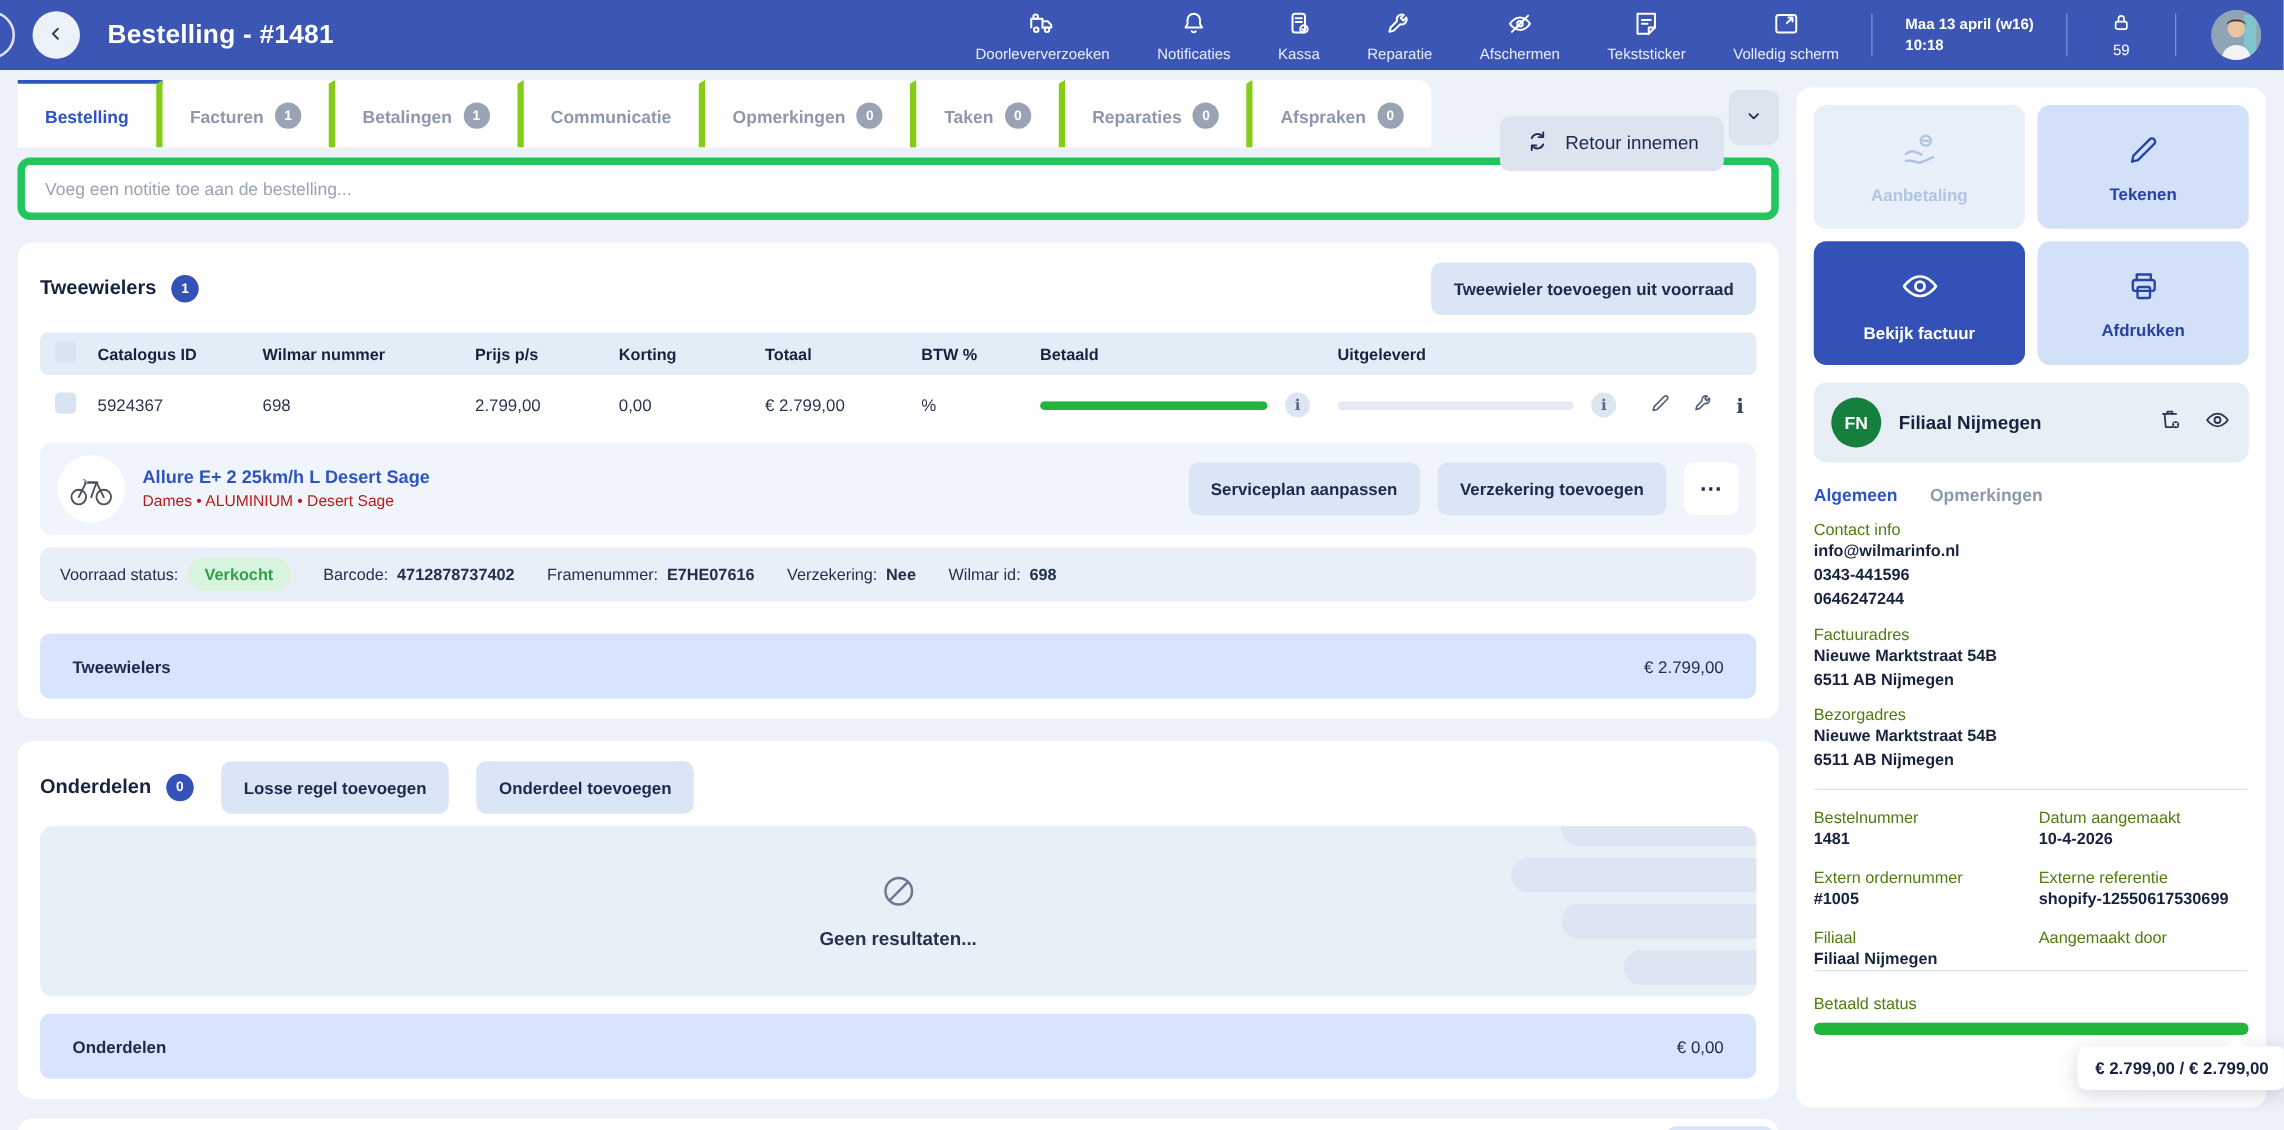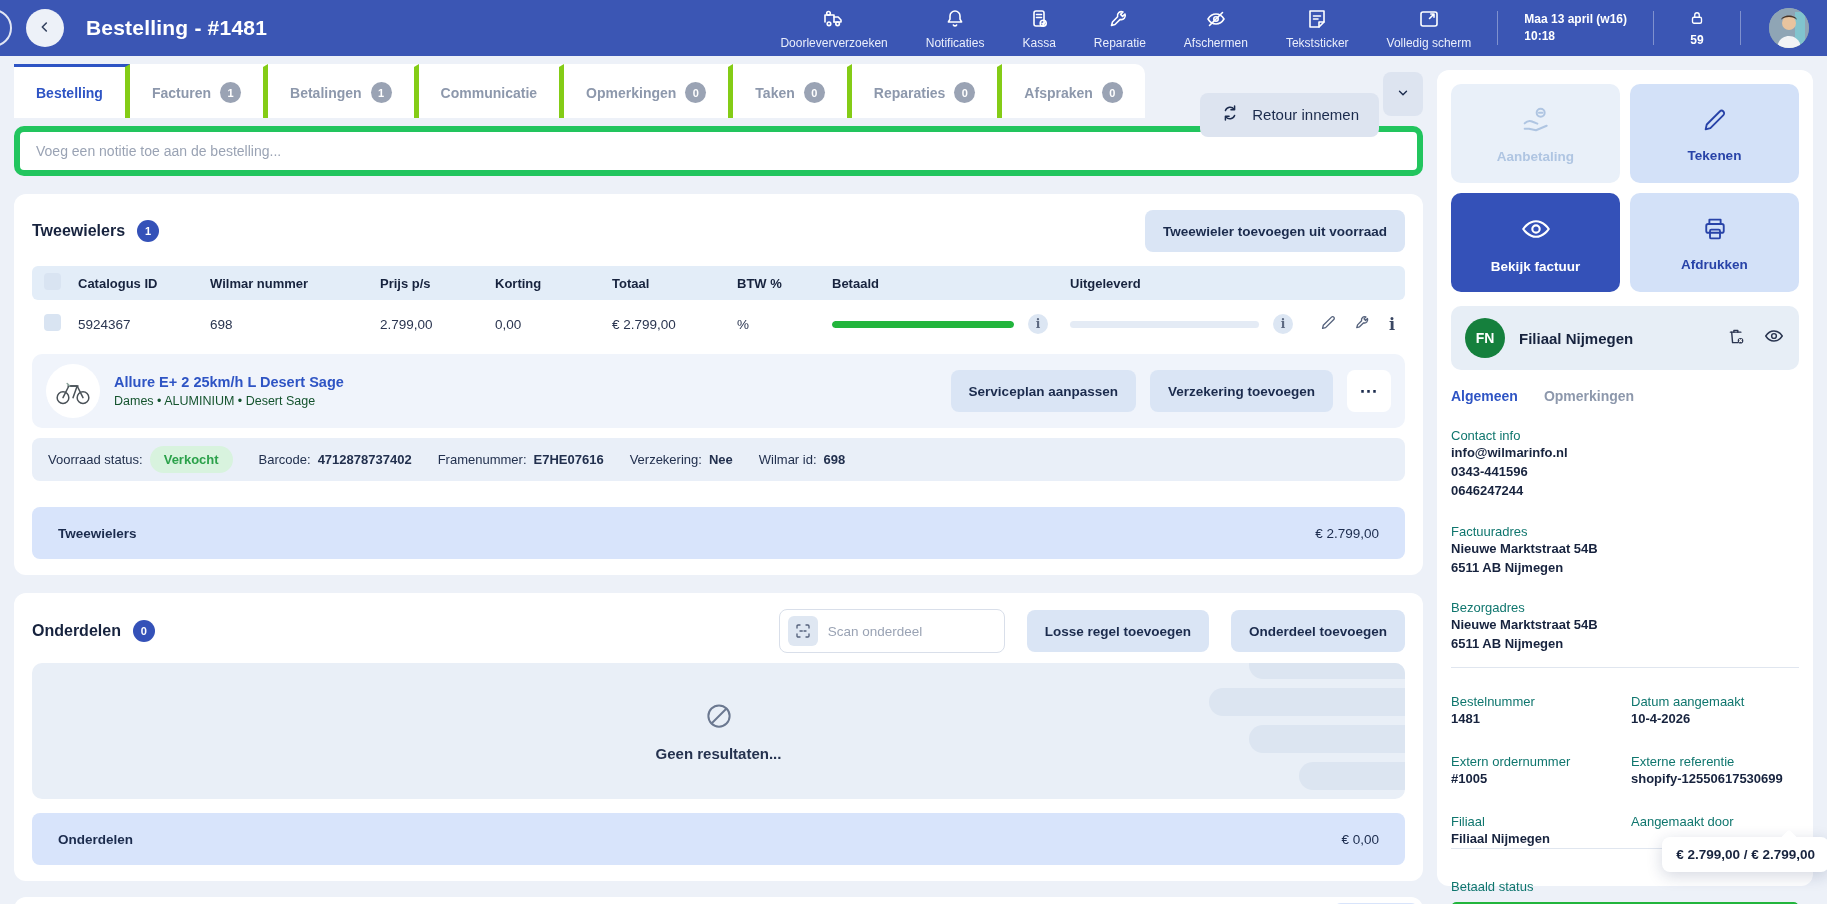--- a/index.html
+++ b/index.html
@@ -11,21 +11,21 @@
   
   .topbar { position:relative; height:56px; background:#3B56B4; display:flex; align-items:center; padding:0 18px 0 0; color:#fff; }
   .edge-circle { position:absolute; left:-26px; top:9px; width:38px; height:38px; border-radius:50%; border:2px solid rgba(255,255,255,.85); }
   .back-btn { width:38px; height:38px; border-radius:50%; background:#EDF1F8; color:#33415E; display:flex; align-items:center; justify-content:center; margin-left:26px; flex:none; }
   .topbar h1 { font-size:21px; font-weight:bold; margin-left:22px; letter-spacing:.2px; white-space:nowrap; }
   .topnav { display:flex; align-items:flex-start; gap:38px; margin-left:auto; padding-right:26px; }
   .nav-item { display:flex; flex-direction:column; align-items:center; gap:5px; font-size:12px; color:#EAEEFB; white-space:nowrap; }
   .nav-ico svg { display:block; }
   .tb-divider { width:1px; height:34px; background:rgba(255,255,255,.35); flex:none; }
   .datetime { font-size:12px; line-height:1.45; padding:0 26px; white-space:nowrap; font-weight:bold; }
-  .lock-widget { display:flex; flex-direction:column; align-items:center; gap:3px; font-size:12px; font-weight:bold; padding:0 34px; }
+  .lock-widget { display:flex; flex-direction:column; align-items:center; gap:3px; font-size:12px; font-weight:normal; padding:0 34px; }
   .avatar { width:40px; height:40px; border-radius:50%; margin-left:28px; background:linear-gradient(160deg,#9fb6c6,#5d7486); overflow:hidden; flex:none; position:relative; }
   .avatar svg { display:block; }
 
   
   .content { display:flex; align-items:flex-start; height:848px; }
   .main { flex:1; min-width:0; padding:8px 0 0 14px; }
   .sidebar { width:376px; flex:none; margin:14px 14px 0 14px; background:#fff; border-radius:12px; padding:14px 14px 16px; height:816px; display:flex; flex-direction:column; position:relative; }
 
   
   .tabs-row { display:flex; align-items:stretch; height:54px; }
@@ -61,21 +61,21 @@
   .pfill { display:block; height:100%; border-radius:4px; background:#22B53C; }
   .info-dot { width:20px; height:20px; border-radius:50%; background:#DCE6F3; color:#5B6880; font-size:12px; font-weight:bold; font-family:"DejaVu Serif",serif; display:flex; align-items:center; justify-content:center; flex:none; }
   .row-actions { display:flex; align-items:center; gap:16px; justify-content:flex-end; padding-right:10px; color:#55627C; }
   .serif-i { font-family:"DejaVu Serif",serif; font-weight:bold; font-size:16px; color:#3A4763; }
 
   
   .product-block { margin-top:6px; background:#F0F4FB; border-radius:10px; padding:10px 14px; display:flex; align-items:center; gap:14px; }
   .prod-img { width:54px; height:54px; border-radius:50%; background:#fff; display:flex; align-items:center; justify-content:center; flex:none; }
   .prod-text { min-width:0; }
   .prod-name { display:block; color:#2E54C4; font-weight:bold; font-size:14.5px; text-decoration:none; cursor:pointer; }
-  .prod-sub { margin-top:4px; font-size:12.5px; color:#14532d; }
+  .prod-sub { margin-top:4px; font-size:12.5px; color:#b91c1c; }
   .product-block .push { margin-left:auto; }
   .more-btn { background:#fff; border-radius:8px; height:42px; width:44px; font-size:18px; font-weight:bold; color:#1B2B4D; letter-spacing:1px; }
 
   .detail-strip { margin-top:10px; background:#E9EFF8; border-radius:8px; padding:8px 16px; display:flex; align-items:center; gap:26px; font-size:13px; color:#22304E; min-height:38px; }
   .kv { display:flex; align-items:center; gap:7px; white-space:nowrap; }
   .kv .v { font-weight:bold; }
   .pill-green { background:#D8F3DE; color:#2BA14A; font-weight:bold; border-radius:14px; padding:6px 14px; font-size:13px; }
 
   .sum-row { margin-top:26px; background:#D8E4FB; border-radius:8px; height:52px; display:flex; align-items:center; justify-content:space-between; padding:0 26px; font-size:13.5px; color:#1B2B4D; }
   .sum-row .sum-label { font-weight:bold; }
@@ -103,21 +103,21 @@
   .tile { height:99px; border-radius:10px; background:#D3E1F8; color:#2843A8; display:flex; flex-direction:column; align-items:center; justify-content:center; gap:10px; font-size:13.5px; font-weight:bold; }
   .tile.active { background:#3451B8; color:#fff; }
   .tile.disabled { background:#E9F0F9; color:#AFC5E2; cursor:default; }
   .customer { margin-top:14px; background:#E7EEF6; border-radius:10px; padding:12px 14px; display:flex; align-items:center; gap:14px; }
   .cust-avatar { width:40px; height:40px; border-radius:50%; background:#15803d; color:#fff; font-size:14px; font-weight:bold; display:flex; align-items:center; justify-content:center; flex:none; }
   .cust-name { font-size:15px; font-weight:bold; color:#17233E; }
   .cust-icons { margin-left:auto; display:flex; gap:16px; color:#2A3550; align-items:center; }
   .side-tabs { margin-top:18px; display:flex; gap:26px; font-size:14px; font-weight:bold; }
   .stab { color:#8D98AC; cursor:pointer; }
   .stab.active { color:#2E54C4; }
-  .ilabel { font-size:13px; color:#0f766e; margin-top:24px; }
+  .ilabel { font-size:13px; color:#4d7c0f; margin-top:12px; }
   .ival { font-size:13px; font-weight:bold; color:#17233E; line-height:1.3; margin-top:2px; }
   .sdiv { border:none; border-top:1px solid #E0E6EF; margin-top:14px; }
   .fields-grid { display:grid; grid-template-columns:1fr 1fr; column-gap:12px; row-gap:2px; margin-top:2px; }
   .pay-wrap { margin-top:6px; }
   .pay-bar { margin-top:8px; height:10px; border-radius:5px; background:#E4EBF5; overflow:hidden; }
   .pay-fill { display:block; height:100%; border-radius:5px; background:#22B53C; }
   .mt-auto { margin-top:auto; }
   .tooltip { position:absolute; right:-16px; bottom:14px; background:#fff; border-radius:8px; padding:10px 14px; font-size:13.5px; font-weight:bold; color:#17233E; box-shadow:0 4px 16px rgba(20,40,90,.18); white-space:nowrap; }
   .tooltip .caret { position:absolute; top:-5px; right:34px; width:12px; height:12px; background:#fff; transform:rotate(45deg); border-radius:2px; }
 </style>
@@ -389,32 +389,20 @@
         <div class="sum-row">
           <span class="sum-label">Tweewielers</span>
           <span class="sum-val">€ 2.799,00</span>
         </div>
       </section>
 
       <section class="card onderdelen">
         <div class="sec-head">
           <h2>Onderdelen</h2>
           <span class="count-badge">0</span>
-          <div class="scan-wrap">
-            <span class="scan-ico">
-                <svg width="18" height="18" viewBox="0 0 24 24" fill="none" stroke="currentColor" stroke-width="1.8" stroke-linecap="round" stroke-linejoin="round">
-                  <path d="M4 8V5.5A1.5 1.5 0 0 1 5.5 4H8"></path>
-                  <path d="M16 4h2.5A1.5 1.5 0 0 1 20 5.5V8"></path>
-                  <path d="M20 16v2.5a1.5 1.5 0 0 1-1.5 1.5H16"></path>
-                  <path d="M8 20H5.5A1.5 1.5 0 0 1 4 18.5V16"></path>
-                  <path d="M8 12h8" stroke-dasharray="3 2.4"></path>
-                </svg>
-              </span>
-            <input type="text" placeholder="Scan onderdeel" style="">
-          </div>
           <button class="lt-btn" style="margin-left:10px">Losse regel toevoegen</button>
           <button class="lt-btn" style="margin-left:10px">Onderdeel toevoegen</button>
         </div>
 
         <div class="empty-state">
           <div class="deco-pills">
               <span></span>
               <span></span>
               <span></span>
               <span></span>

